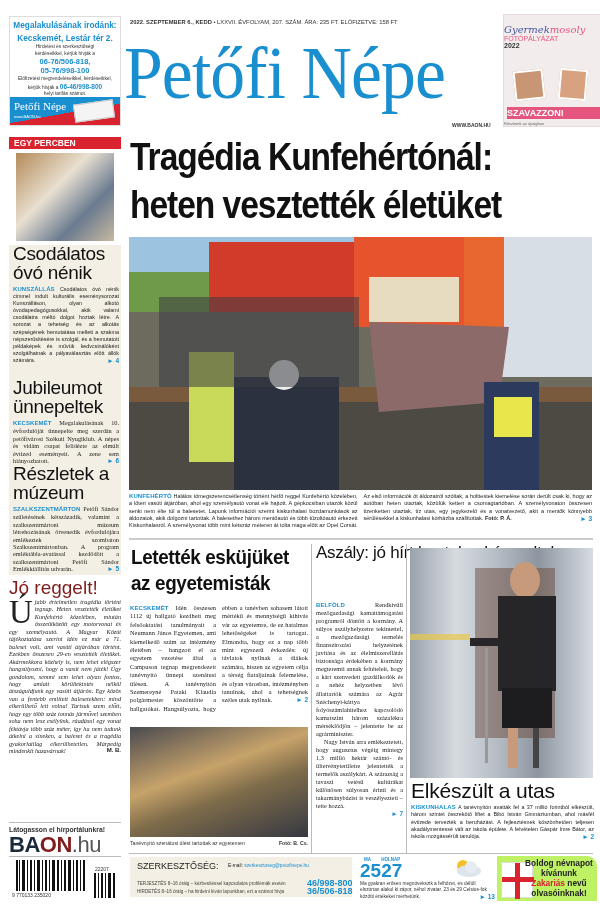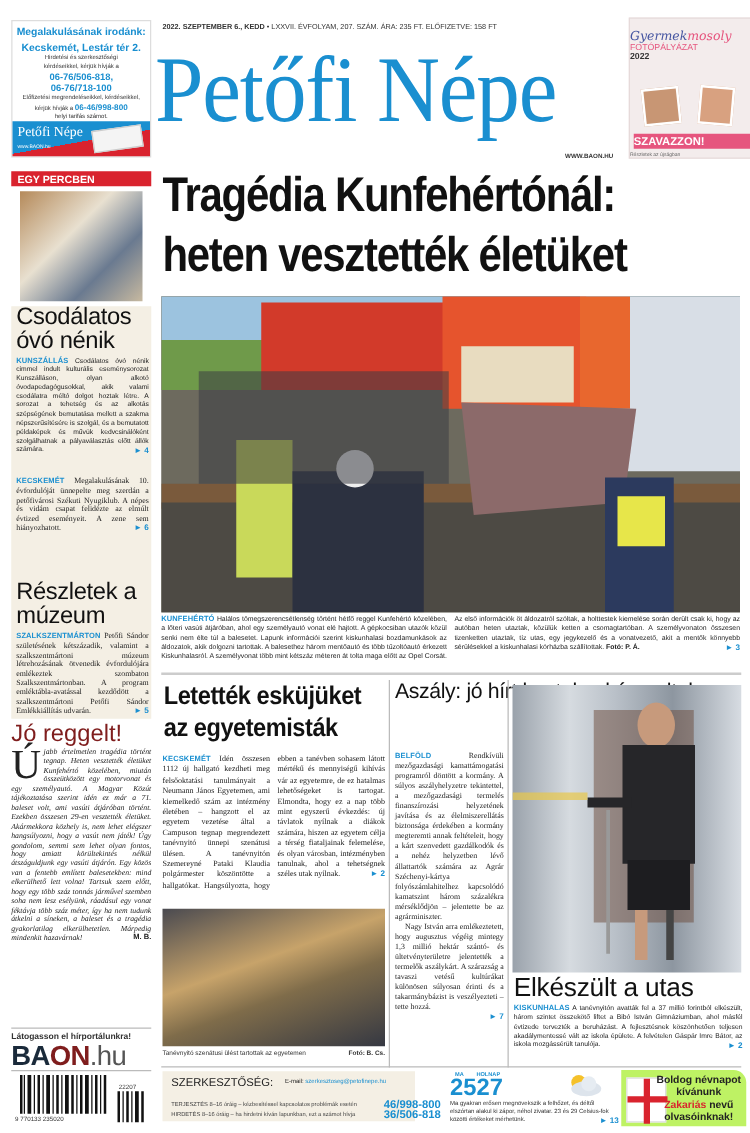--- a/index.html
+++ b/index.html
@@ -60,21 +60,21 @@
 #esku{left:130px;top:604px;width:178px;font-family:"Liberation Serif",serif;font-size:6.4px;line-height:8.4px;column-count:2;column-gap:6px;text-align:justify;color:#222}
 #univphoto{left:130px;top:727px;width:178px;height:110px;background:linear-gradient(160deg,#4a4a50,#c7a36a 40%,#7f6c4a 60%,#353842)}
 #univcap{left:130px;top:840px;width:178px;font-family:"Liberation Sans",sans-serif;font-size:5.2px;color:#333}
 #univcap b{float:right}
 #aszh{left:316px;top:544px;font-family:"Liberation Sans",sans-serif;font-size:17px;line-height:18px;color:#111;letter-spacing:-.3px}
 #asz{left:316px;top:601px;width:87px;font-family:"Liberation Serif",serif;font-size:6.3px;line-height:8.05px;text-align:justify;color:#222}
 #liftphoto{left:410px;top:548px;width:183px;height:230px;background:linear-gradient(90deg,#9aa2ab,#d6dbe0 25%,#b9c0c8 45%,#8d96a0 70%,#d7dce2)}
 #lifth{left:411px;top:780px;font-family:"Liberation Sans",sans-serif;font-size:21px;line-height:22px;color:#111;letter-spacing:-.2px}
 #lift{left:411px;top:804px;width:183px;font-family:"Liberation Sans",sans-serif;font-size:5.4px;line-height:7.35px;text-align:justify;color:#222}
 
-#szerk{left:130px;top:857px;width:202px;height:40px;background:#f4efe4}
+#szerk{left:130px;top:857px;width:222px;height:40px;background:#f4efe4}
 #szerk .t{position:absolute;left:7px;top:4px;font-family:"Liberation Sans",sans-serif;font-size:9px;color:#222}
 #szerk .em{position:absolute;left:98px;top:6px;font-family:"Liberation Sans",sans-serif;font-size:4.8px;color:#222}
 #szerk .em span{color:#1a8fd0}
 #szerk .row{position:absolute;left:7px;font-family:"Liberation Sans",sans-serif;font-size:4.6px;color:#444;white-space:nowrap}
 #szerk .row b{color:#1a8fd0;font-size:9px;position:absolute;left:170px;top:-3px}
 #weather{left:360px;top:857px;width:135px}
 #weather .lbl{font-family:"Liberation Sans",sans-serif;font-weight:bold;font-size:4.5px;color:#1a8fd0}
 #weather .num{font-family:"Liberation Sans",sans-serif;font-weight:bold;font-size:19px;line-height:18px;color:#1a8fd0}
 #weather .wt{font-family:"Liberation Sans",sans-serif;font-size:4.8px;line-height:6.3px;color:#333;margin-top:1px}
 #cloud{left:451px;top:858px;width:32px;height:20px}
@@ -87,21 +87,21 @@
 .hr{position:absolute;background:#bbb}
 </style>
 </head>
 <body>
 
 <div id="office" class="abs">
   <div class="t1">Megalakulásának irodánk:</div>
   <div class="t1">Kecskemét, Lestár tér 2.</div>
   <div class="sm" style="padding:1px 14px">Hirdetési és szerkesztőségi kérdéseikkel, kérjük hívják a</div>
   <div class="ph">06-76/506-818,</div>
-  <div class="ph">06-76/718-100</div>
+  <div class="ph">05-76/998-100</div>
   <div class="sm" style="padding:1px 4px 0"><span>Előfizetési megrendeléseikkel, kérdéseikkel, kérjük hívják a</span> <b class="ph" style="font-size:6.5px">06-46/998-800</b></div>
   <div class="sm">helyi tarifás számot.</div>
   <div class="band">
     <div class="lg">Petőfi Népe</div>
     <div class="url">www.BAON.hu</div>
     <div class="paper"></div>
   </div>
 </div>
 
 <div id="dateline" class="abs"><b>2022. SZEPTEMBER 6., KEDD</b> <span>• LXXVII. ÉVFOLYAM, 207. SZÁM. ÁRA: 235 FT. ELŐFIZETVE: 158 FT</span></div>
@@ -153,20 +153,21 @@
 <div id="egy" class="abs">EGY PERCBEN</div>
 <div id="leftbox" class="abs"></div>
 <div id="egyphoto" class="abs"></div>
 
 <div class="abs" style="left:13px;top:244px;width:106px">
   <div class="lh">Csodálatos óvó nénik</div>
   <div class="lbody s" style="margin-top:4px"><span class="kicker">KUNSZÁLLÁS</span> <span>Csodálatos óvó nénik cimmel indult kulturális eseménysorozat Kunszálláson, olyan alkotó óvodapedagógusokkal, akik valami csodálatra méltó dolgot hoztak létre. A sorozat a tehetség és az alkotás szépségének bemutatása mellett a szakma népszerűsítésére is szolgál, és a bemutatott példaképek és művük kedvcsinálóként szolgálhatnak a pályaválasztás előtt állók számára.</span> <span class="arrow">► 4</span></div>
 </div>
 
 <div class="abs" style="left:13px;top:378px;width:106px">
+  <div class="lh">Jubileumot ünnepeltek</div>
   <div class="lbody" style="margin-top:3px"><span class="kicker">KECSKEMÉT</span> <span>Megalakulásának 10. évfordulóját ünnepelte meg szerdán a petőfivárosi Székuti Nyugiklub. A népes és vidám csapat felidézte az elmúlt évtized eseményeit. A zene sem hiányozhatott.</span> <span class="arrow">► 6</span></div>
 </div>
 
 <div class="abs" style="left:13px;top:464px;width:106px">
   <div class="lh">Részletek a múzeum</div>
   <div class="lbody" style="margin-top:3px"><span class="kicker">SZALKSZENTMÁRTON</span> <span>Petőfi Sándor születésének kétszázadik, valamint a szalkszentmártoni múzeum létrehozásának ötvenedik évfordulójára emlékeztek szombaton Szalkszentmártonban. A program emléktábla-avatással kezdődött a szalkszentmártoni Petőfi Sándor Emlékkiállítás udvarán.</span> <span class="arrow">► 5</span></div>
 </div>
 
 <div id="jo" class="abs">
   <div class="h">Jó reggelt!</div>

